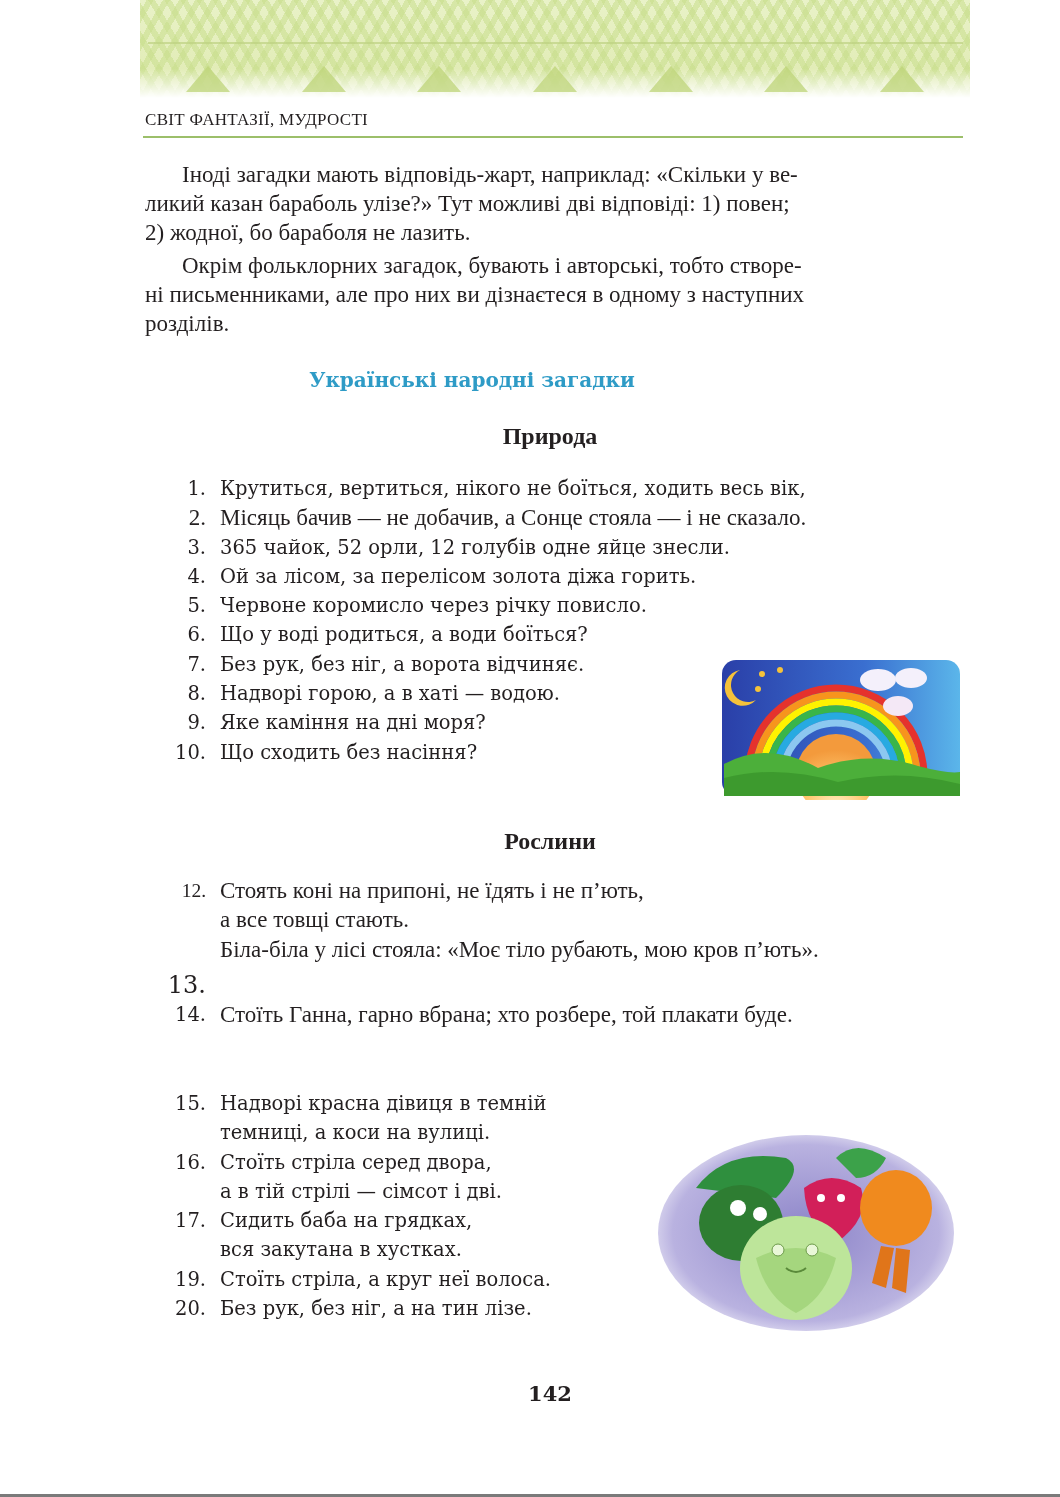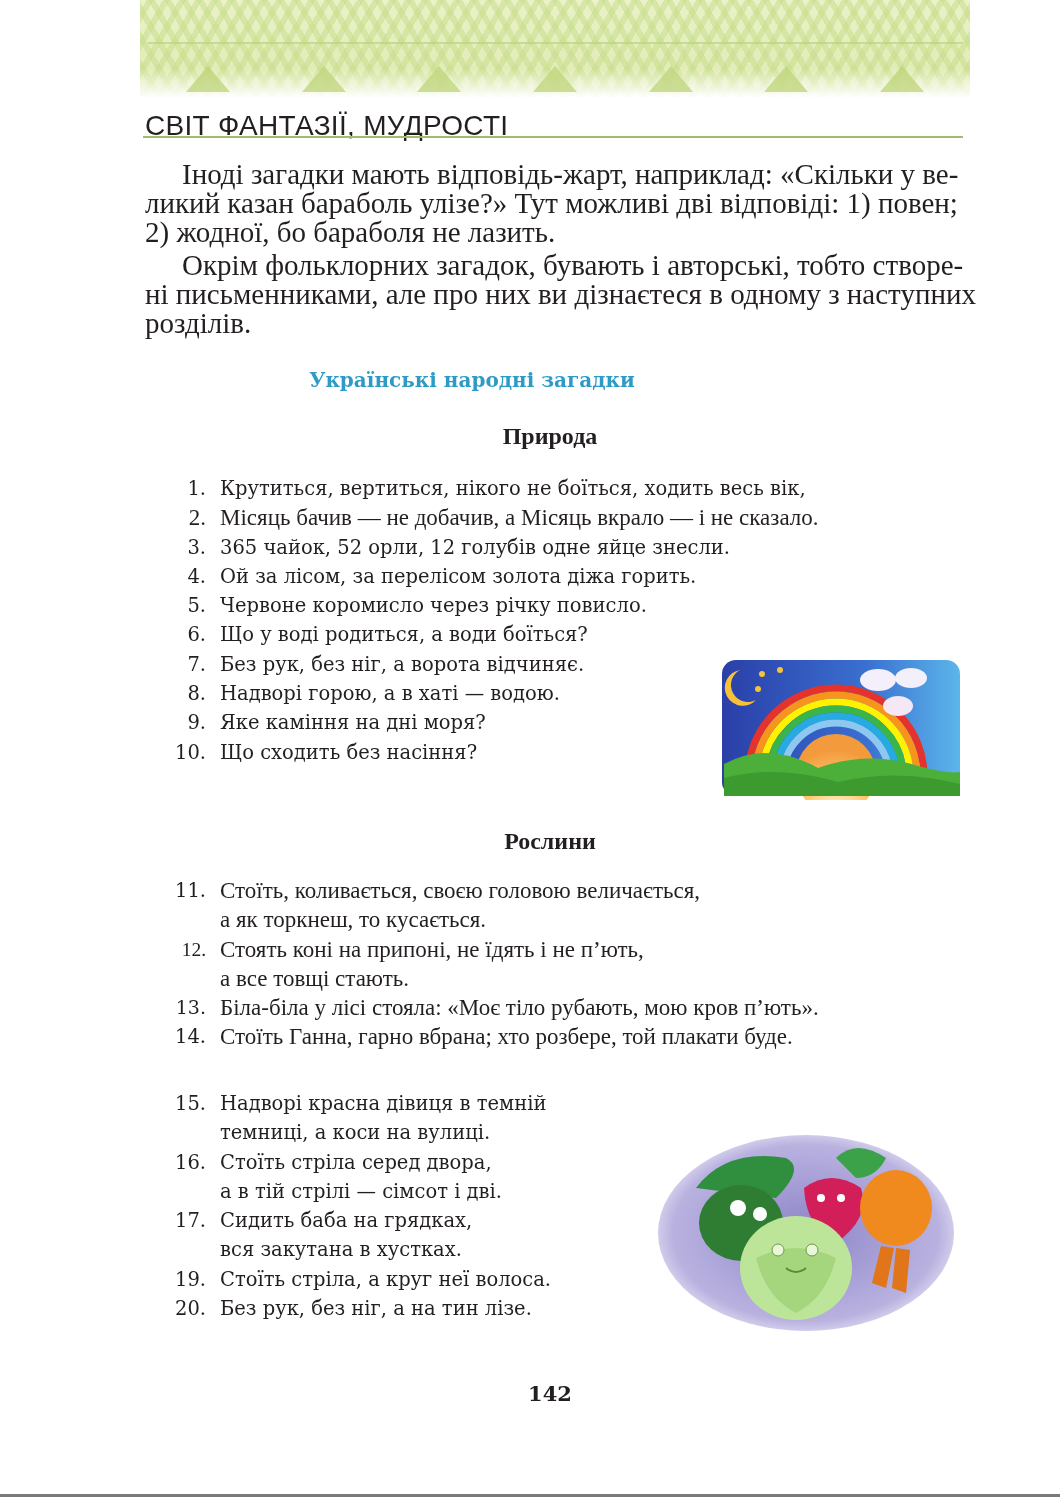--- a/index.html
+++ b/index.html
@@ -8,24 +8,24 @@
     background:
       repeating-linear-gradient(60deg, rgba(200,222,140,0.55) 0 6px, rgba(255,255,255,0) 6px 14px),
       repeating-linear-gradient(-60deg, rgba(200,222,140,0.55) 0 6px, rgba(255,255,255,0) 6px 14px),
       linear-gradient(#e9f2c8, #dfeab0);
     -webkit-mask-image: linear-gradient(to bottom, #000 70%, transparent);
     mask-image: linear-gradient(to bottom, #000 70%, transparent);
   }
   .banner-rule { position:absolute; left:148px; top:42px; width:815px; height:2px; background:rgba(190,210,130,0.7); }
   .tri-row { position:absolute; left:150px; top:66px; width:810px; height:30px; display:flex; justify-content:space-around; }
   .tri { width:0; height:0; border-left:22px solid transparent; border-right:22px solid transparent; border-bottom:26px solid rgba(190,212,120,0.75); }
-  .section-header { position:absolute; left:145px; top:110px; font-family:Liberation Sans, sans-serif; font-size:28px; letter-spacing:0.3px; color:#231f20; }
+  .section-header { position:absolute; left:145px; top:110px; font-family:Liberation Serif, serif; font-size:17px; letter-spacing:0.3px; color:#231f20; }
   .header-rule { position:absolute; left:143px; top:136px; width:820px; height:2px; background:#9cbf6a; }
 
-  .para { position:absolute; left:145px; width:815px; font-family:"Liberation Serif", serif; font-size:29px; line-height:29px; text-align:justify; }
+  .para { position:absolute; left:145px; width:815px; font-family:"Liberation Serif", serif; font-size:23px; line-height:29px; text-align:justify; }
   .para .ln { display:block; white-space:nowrap; }
   .indent { padding-left:37px; }
 
   .blue-title { position:absolute; left:0; width:944px; top:368px; text-align:center; font-family:"DejaVu Serif", serif; font-weight:bold; font-size:20px; color:#2e9bc6; }
   .subhead { position:absolute; left:0; width:1100px; text-align:center; font-family:"Liberation Serif", serif; font-weight:bold; font-size:24px; }
 
   .riddles { position:absolute; left:160px; font-family:"DejaVu Serif", serif; font-size:19.5px; line-height:29.3px; }
   .riddle { display:flex; }
   .num { width:46px; text-align:right; padding-right:14px; flex:none; }
   .txt { white-space:nowrap; }
@@ -70,21 +70,21 @@
 
 <div class="riddles" style="top:474px;">
   <div class="riddle">
     <span class="num">1.</span>
     <span class="txt">
       <span style="display:block">Крутиться, вертиться, нікого не боїться, ходить весь вік,</span>
     </span>
   </div>
   <div class="riddle narrow">
     <span class="num">2.</span>
-    <span class="txt">Місяць бачив — не добачив, а Місяць вкрало — і не сказало.</span>
+    <span class="txt">Місяць бачив — не добачив, а Сонце стояла — і не сказало.</span>
   </div>
   <div class="riddle">
     <span class="num">3.</span>
     <span class="txt">365 чайок, 52 орли, 12 голубів одне яйце знесли.</span>
   </div>
   <div class="riddle">
     <span class="num">4.</span>
     <span class="txt">Ой за лісом, за перелісом золота діжа горить.</span>
   </div>
   <div class="riddle">
@@ -144,35 +144,28 @@
   <ellipse cx="193" cy="22" rx="16" ry="10" fill="#f4f0fb"></ellipse>
   <ellipse cx="180" cy="50" rx="15" ry="10" fill="#f4e8f6"></ellipse>
   <path d="M6 140 L6 108 Q50 84 100 112 Q150 94 200 110 Q230 118 242 116 L242 140 Z" fill="#4caf3a"></path>
   <path d="M6 140 L6 122 Q60 108 120 126 Q180 112 242 128 L242 140 Z" fill="#3d9a2e"></path>
 </svg>
 
 <div class="subhead" style="top:828px;">Рослини</div>
 
 <div class="riddles narrow" style="top:876px; line-height:29.3px;">
   <div class="riddle">
-    <span class="num" style="font-family:'DejaVu Serif',serif;font-size:19.5px;">11.</span>
-    <span class="txt">
-      <span style="display:block">Стоїть, коливається, своєю головою величається,</span>
-      <span style="display:block">а як торкнеш, то кусається.</span>
-    </span>
-  </div>
-  <div class="riddle">
     <span class="num" style="font-family:Liberation Serif, serif;font-size:19.5px;">12.</span>
     <span class="txt">
       <span style="display:block">Стоять коні на припоні, не їдять і не п’ють,</span>
       <span style="display:block">а все товщі стають.</span>
     </span>
   </div>
   <div class="riddle">
-    <span class="num" style="font-family:'DejaVu Serif',serif;font-size:19px;">13.</span>
+    <span class="num" style="font-family:'DejaVu Serif',serif;font-size:24px;margin-top:36px;">13.</span>
     <span class="txt">Біла-біла у лісі стояла: «Моє тіло рубають, мою кров п’ють».</span>
   </div>
   <div class="riddle">
     <span class="num" style="font-family:'DejaVu Serif',serif;font-size:19.5px;">14.</span>
     <span class="txt">Стоїть Ганна, гарно вбрана; хто розбере, той плакати буде.</span>
   </div>
 </div>
 
 <div class="riddles" style="top:1056px;margin-top:33px;">
   <div class="riddle">

